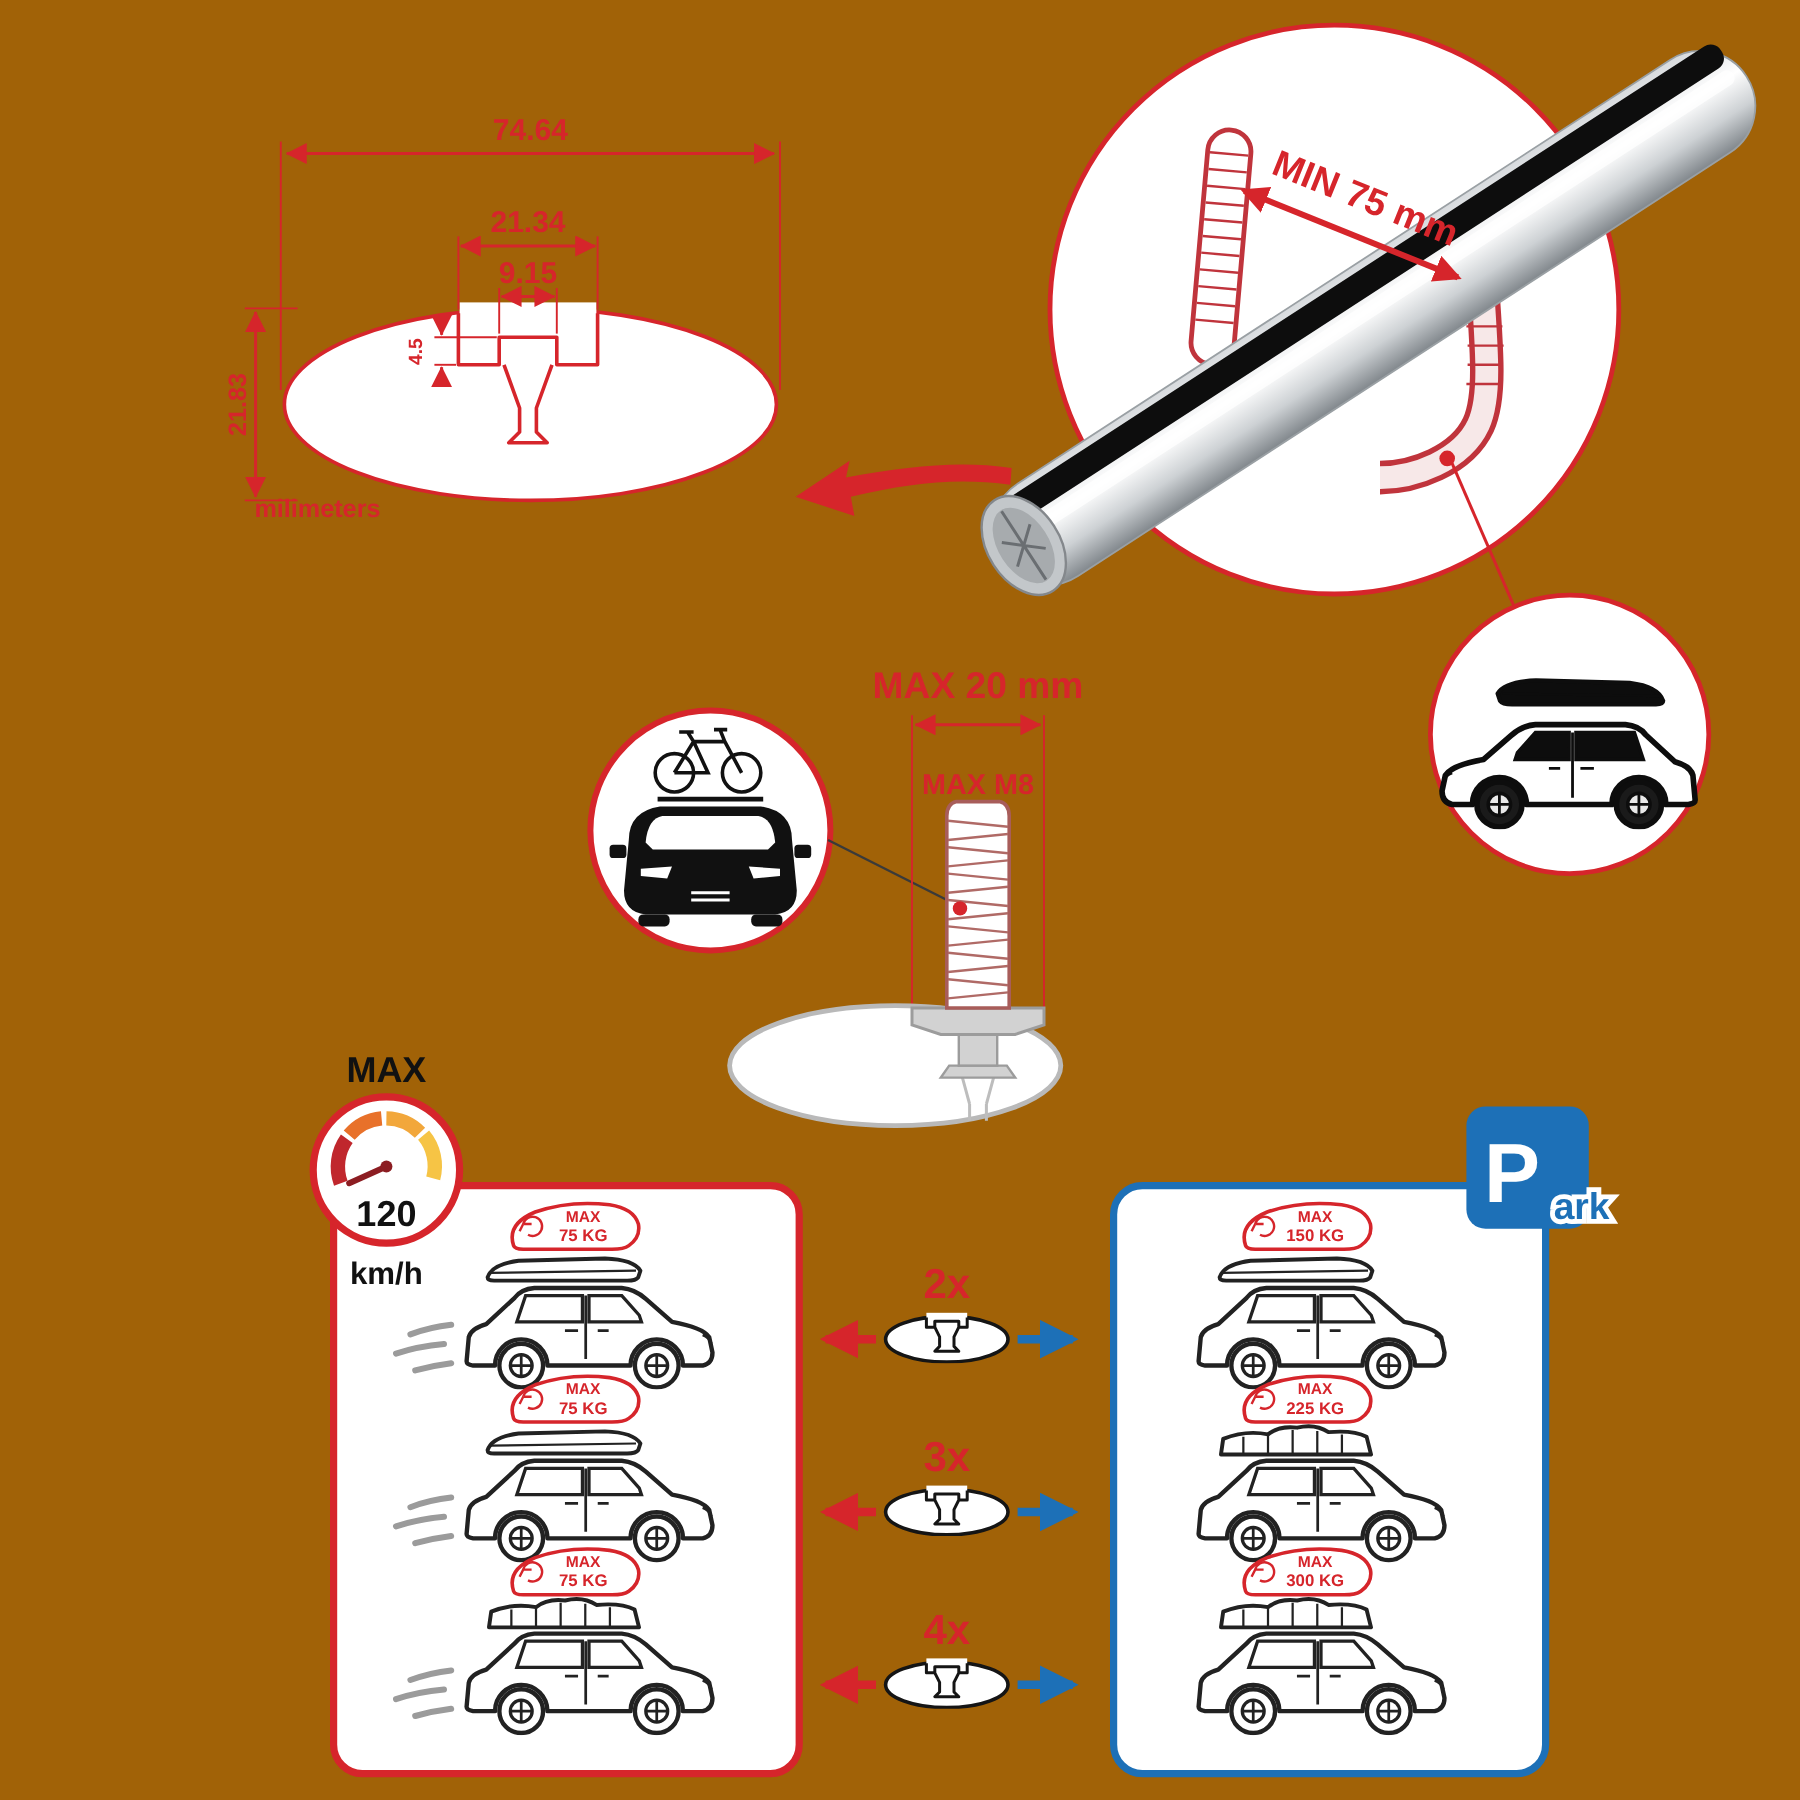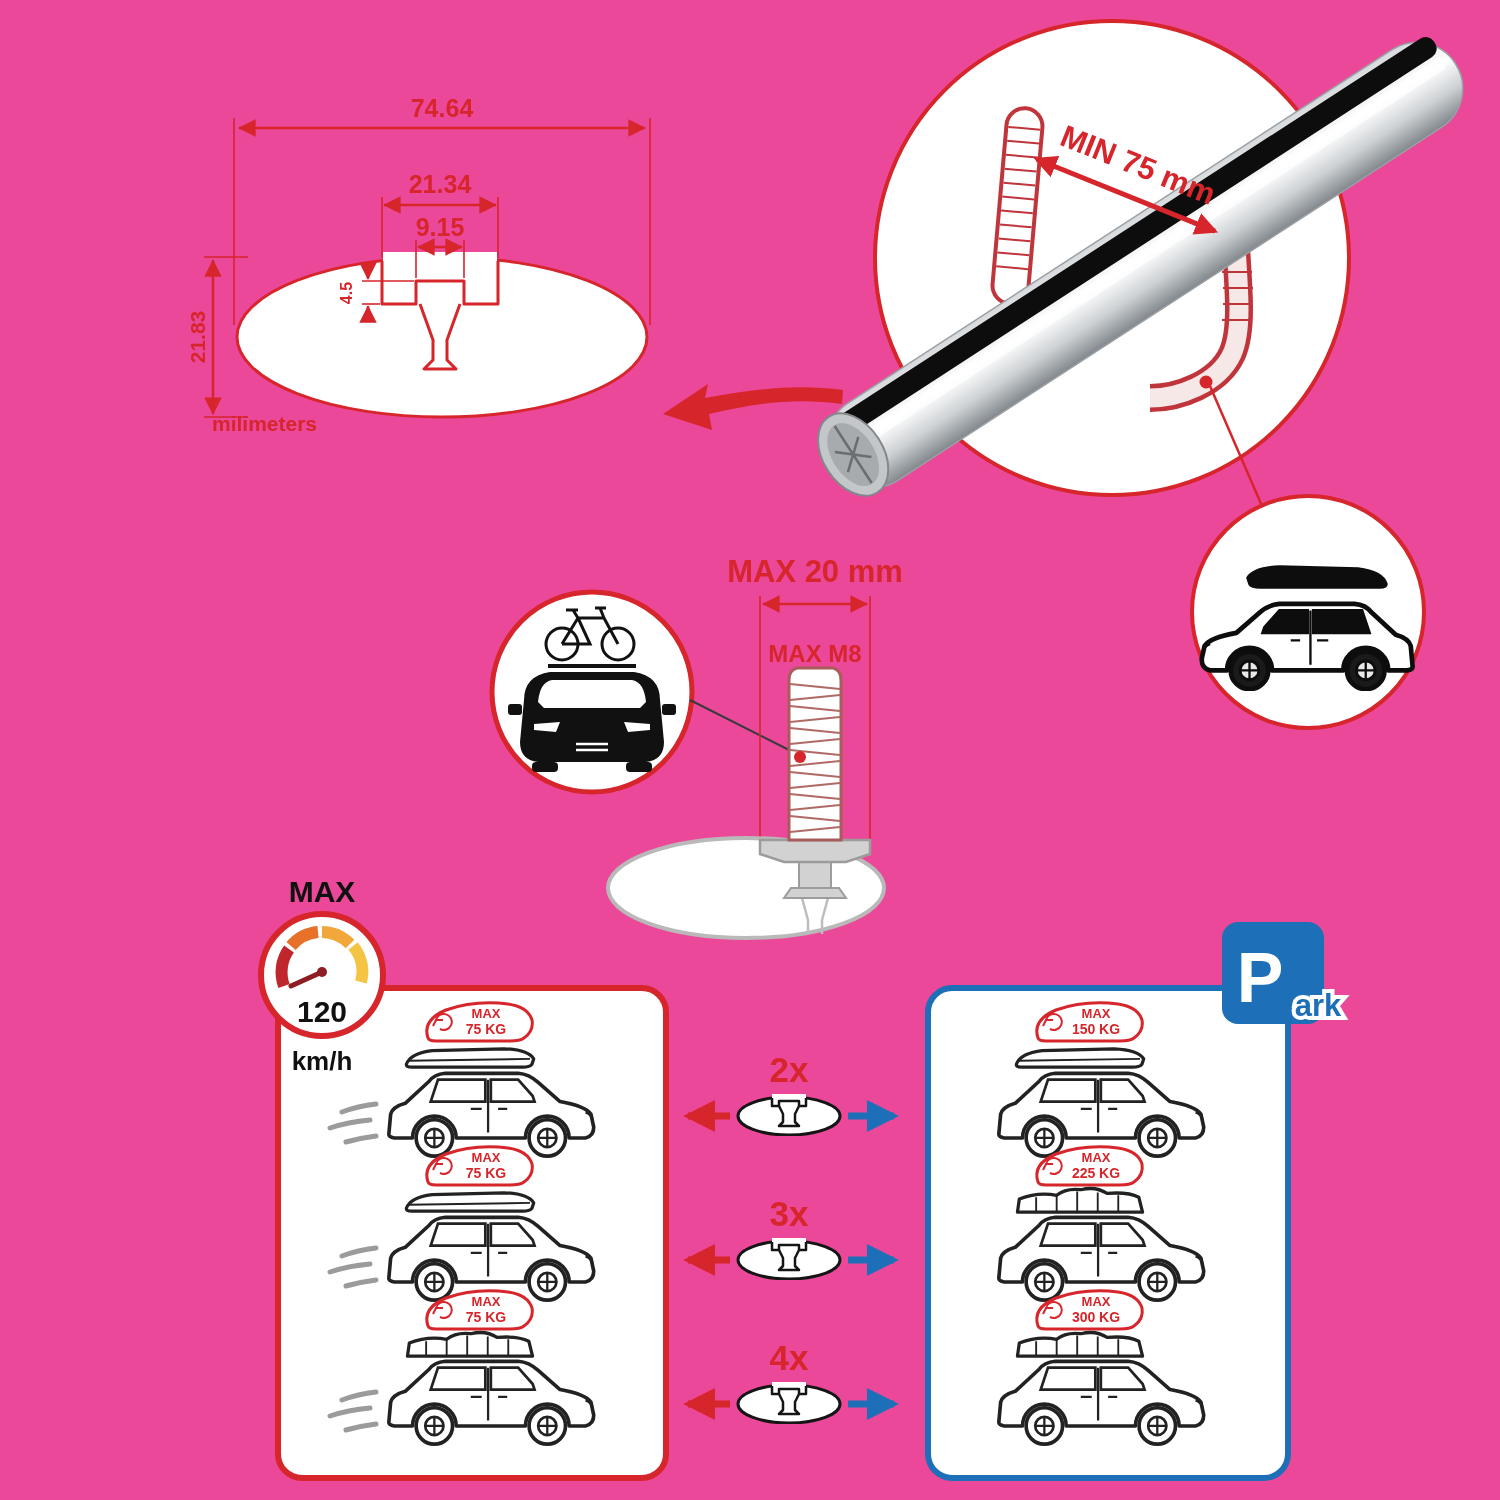--- a/index.html
+++ b/index.html
@@ -1,16 +1,16 @@
 <!DOCTYPE html>
 <html><head>
 <meta charset="utf-8">
 <style>
   html,body{margin:0;padding:0;background:#fff;}
-  .page{position:relative;width:1500px;height:1500px;background:#ec4899;overflow:hidden;}
+  .page{position:relative;width:1500px;height:1500px;background:#a16207;overflow:hidden;}
   svg{position:absolute;inset:0;}
   text{font-family:"Liberation Sans", sans-serif;}
   
   .t-dim{fill:#d6252b;font-weight:bold;font-size:25px;text-anchor:middle;}
   .t-dim-sm{fill:#d6252b;font-weight:bold;font-size:16px;text-anchor:middle;}
   .t-units{fill:#d6252b;font-weight:bold;font-size:21px;text-anchor:start;}
   .t-red-lg{fill:#d6252b;font-weight:bold;font-size:31px;text-anchor:middle;}
   .t-red-md{fill:#d6252b;font-weight:bold;font-size:24px;text-anchor:middle;}
   .t-mult{fill:#d6252b;font-weight:bold;font-size:35px;text-anchor:middle;}
   .t-blk{fill:#111;font-weight:bold;font-size:30px;text-anchor:middle;}

